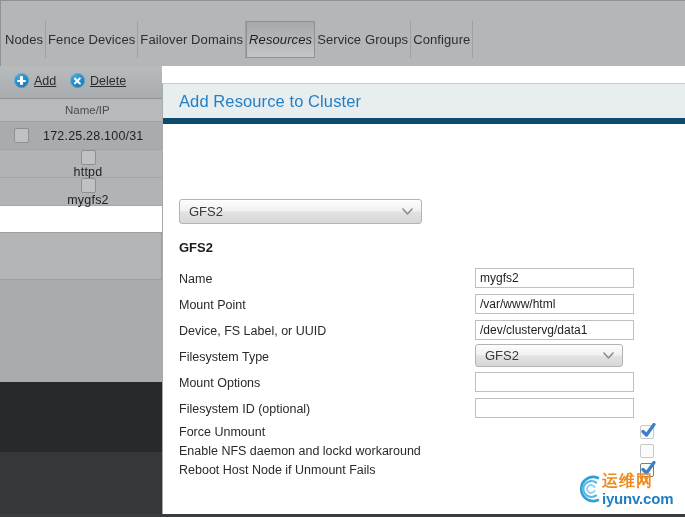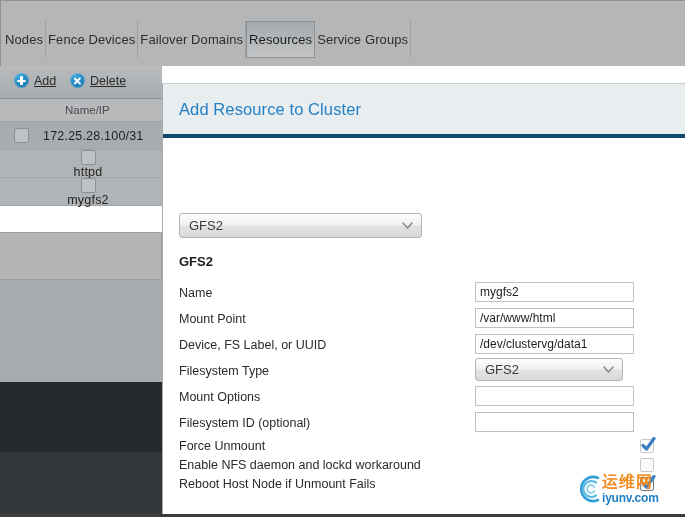--- a/index.html
+++ b/index.html
@@ -53,20 +53,21 @@
     box-sizing: border-box;
     white-space: nowrap;
     letter-spacing: .1px;
   }
   .tab:first-child { border-left: 1px solid transparent; }
   .tab.active {
     background: linear-gradient(to bottom, #a6a9ab 0%, #b0b3b5 38%, #c3c5c7 100%);
     border: 1px solid #8e9193;
     border-bottom: 1px solid #8e9193;
     color: #1e1e1e;
+    font-style: italic;
   }
 
   
   .toolbar {
     position: absolute;
     left: 0;
     top: 66px;
     width: 162px;
     height: 33px;
     background: linear-gradient(to bottom, #b9bbbd 0%, #a9acae 100%);
@@ -211,23 +212,23 @@
     left: 162px;
     top: 83px;
     width: 523px;
     height: 431px;
     background: #ffffff;
     border-left: 1px solid #a8abad;
     border-top: 1px solid #c9cbcd;
     box-sizing: border-box;
   }
   .modal-header {
-    height: 54px;
+    height: 40px;
     background: #e8edf0;
-    border-bottom: 4px solid #0c4a6e;
+    border-bottom: 6px solid #0c4a6e;
     display: flex;
     align-items: center;
     box-sizing: border-box;
   }
   .modal-title {
     margin-left: 16px;
     font-size: 16.5px;
     color: #2480c4;
     letter-spacing: .1px;
   }
@@ -368,40 +369,41 @@
     line-height: 1;
   }
   .wm-cn {
     font-size: 16px;
     font-weight: bold;
     color: #f08a1e;
     letter-spacing: 1px;
     display: block;
   }
   .wm-en {
-    font-size: 12px;
+    font-size: 15px;
     font-weight: bold;
     color: #1f7fc4;
     letter-spacing: -.2px;
     display: block;
     margin-top: 2px;
   }
 </style>
 </head>
 <body>
 
 <div id="page-root">
 
   <div class="tabbar">
     <div class="tabs" id="tabs-container">
         <div class="tab">Nodes</div>
         <div class="tab">Fence Devices</div>
         <div class="tab">Failover Domains</div>
         <div class="tab active">Resources</div>
         <div class="tab">Service Groups</div>
+        <div class="tab">Configure</div>
       </div>
   </div>
 
   <div class="toolbar">
     <div class="tool-btn add">
       <span class="circ-icon plus"></span>
       <span>Add</span>
     </div>
     <div class="tool-btn del">
       <span class="circ-icon ex"></span>

